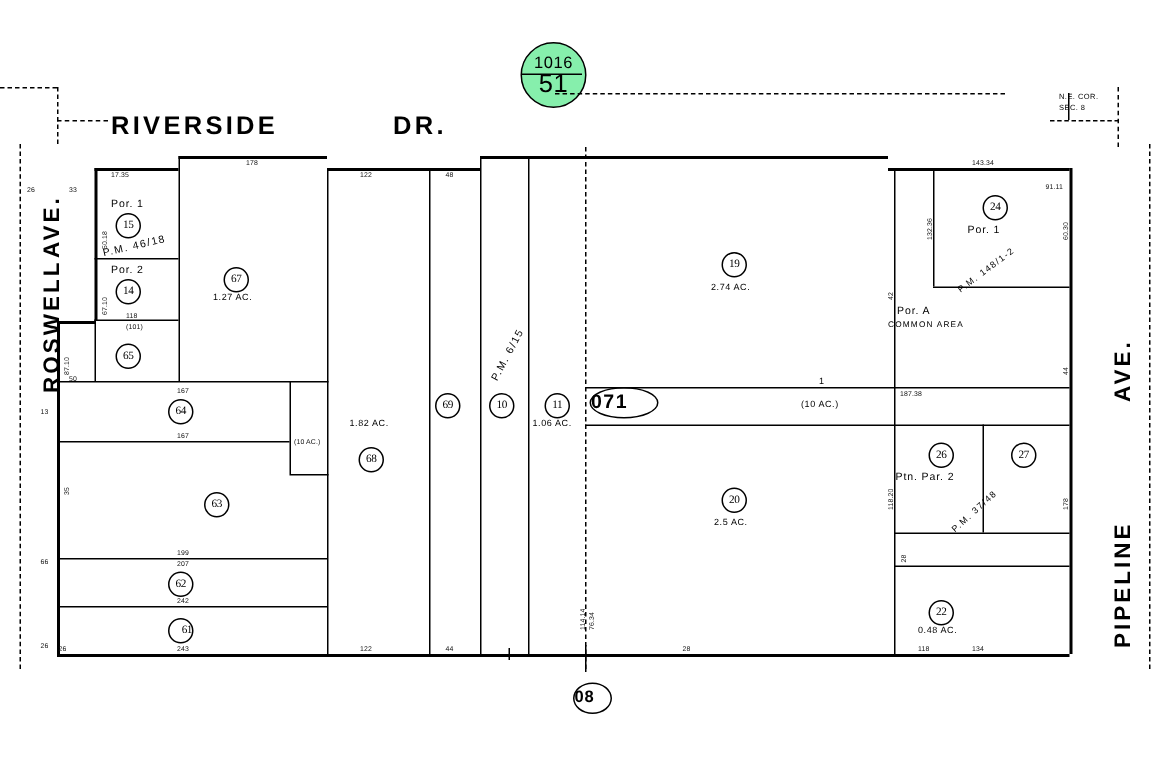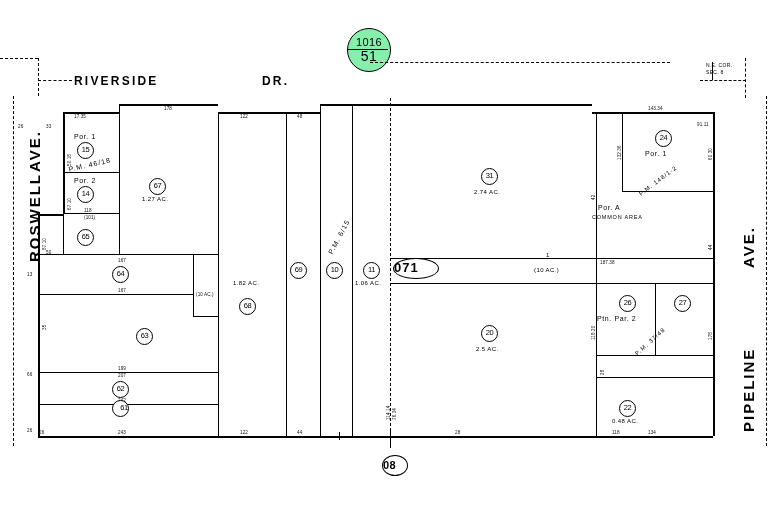--- a/index.html
+++ b/index.html
@@ -8,38 +8,38 @@
   #map{position:relative;width:776px;height:521px;background:#fff;}
   .line{position:absolute;background:#000;}
   .h1px{height:1px;}
   .v1px{width:1px;}
   .h2px{height:2px;}
   .v2px{width:2px;}
   .hiparcel{position:absolute;background:#fbe08a;border:1px solid #000;box-sizing:border-box;}
 
   
   .pno{position:absolute;width:15px;height:15px;border:1px solid #000;border-radius:50%;
-       font-size:7.5px;line-height:14px;text-align:center;font-family:Liberation Sans, sans-serif;
+       font-size:7.5px;line-height:14px;text-align:center;font-family:Liberation Serif, serif;
        background:#fff;letter-spacing:-0.3px;}
   .hiparcel .pno, .pno.onyellow{background:#fbe08a;}
 
   
   .oval{position:absolute;border:1.3px solid #000;border-radius:50%;background:#fff;
         font-family:"Liberation Sans",sans-serif;}
   .oval-071{width:44px;height:19px;font-size:13px;line-height:18px;letter-spacing:1px;font-weight:600;}
   .oval-08{width:24px;height:19px;font-size:11px;line-height:18px;letter-spacing:.5px;font-weight:600;}
 
   .circ-big{position:absolute;width:42px;height:42px;border:1.2px solid #000;border-radius:50%;
             background:#86efac;text-align:center;font-family:"Liberation Sans",sans-serif;}
   .circ-big .t{font-size:11px;line-height:12px;margin-top:7px;letter-spacing:.4px;}
-  .circ-big .b{font-size:14px;line-height:12px;letter-spacing:.4px;}
+  .circ-big .b{font-size:17px;line-height:12px;letter-spacing:.4px;}
   .circ-big .div{width:40px;height:1px;background:#000;margin:1px 0 0 0;}
 
   
-  .street{position:absolute;font-size:12px;font-weight:bold;letter-spacing:2.2px;
+  .street{position:absolute;font-size:17px;font-weight:bold;letter-spacing:2.2px;
           font-family:"Liberation Sans",sans-serif;text-align:center;}
   .streetv{position:absolute;font-size:15px;font-weight:bold;letter-spacing:2px;
            font-family:"Liberation Sans",sans-serif;
            transform:rotate(-90deg);transform-origin:left top;white-space:nowrap;}
   .acre{position:absolute;font-size:6px;letter-spacing:.4px;white-space:nowrap;}
   .por{position:absolute;font-size:7px;letter-spacing:.6px;white-space:nowrap;}
   .dim{position:absolute;font-size:4.6px;letter-spacing:.1px;white-space:nowrap;color:#111;}
   .dimv{position:absolute;font-size:4.6px;letter-spacing:.1px;white-space:nowrap;color:#111;
         transform:rotate(-90deg);transform-origin:left top;}
   .pm{position:absolute;font-size:7px;letter-spacing:1px;white-space:nowrap;
@@ -127,42 +127,42 @@
   <div class="line h1px" style="left:38px;top:372px;width:180px;"></div>
   <div class="pno" style="left:112px;top:328px;margin-left:24px;">63</div>
 
   <div class="line h1px" style="left:38px;top:404px;width:180px;"></div>
   <div class="pno" style="left:112px;top:381px;">62</div>
   <div class="dim" style="left:118px;top:366px;">199</div>
   <div class="dim" style="left:118px;top:373px;">207</div>
   <div class="dim" style="left:118px;top:398px;">242</div>
   <div class="dim" style="left:118px;top:430px;">243</div>
 
-  <div class="pno" style="left:112px;top:400px;text-align:right;">61</div>
+  <div class="pno" style="left:112px;top:412px;text-align:right;">61</div>
 
   <div class="line v1px" style="left:286px;top:112px;height:324px;"></div>
   <div class="pno" style="left:239px;top:262px;margin-top:36px;">68</div>
   <div class="acre" style="left:233px;top:280px;">1.82 AC.</div>
 
   <div class="line v1px" style="left:320px;top:104px;height:332px;"></div>
   <div class="pno" style="left:290px;top:262px;">69</div>
 
   <div class="line v1px" style="left:352px;top:104px;height:332px;"></div>
   <div class="pno" style="left:326px;top:262px;">10</div>
   <div class="pm" style="left:327px;top:252px;transform:rotate(-62deg);">P.M. 6/15</div>
 
   <div class="pno" style="left:363px;top:262px;">11</div>
   <div class="acre" style="left:355px;top:280px;">1.06 AC.</div>
   <div class="dimv" style="left:386px;top:420px;">114.14</div>
   <div class="dimv" style="left:392px;top:420px;">76.34</div>
 
   <div class="oval oval-071" style="left:393px;top:258px;">071</div>
 
   <div class="line h1px" style="left:390px;top:258px;width:206px;"></div>
-  <div class="pno" style="left:481px;top:168px;">31</div>
+  <div class="pno" style="left:481px;top:168px;">19</div>
   <div class="acre" style="left:474px;top:189px;">2.74 AC.</div>
 
   <div class="por" style="left:546px;top:252px;font-size:6px;">1</div>
   <div class="acre" style="left:534px;top:267px;">(10 AC.)</div>
   <div class="dim" style="left:600px;top:260px;">187.38</div>
 
   <div class="line h1px" style="left:390px;top:283px;width:206px;"></div>
   <div class="pno" style="left:481px;top:325px;">20</div>
   <div class="acre" style="left:476px;top:346px;">2.5 AC.</div>
 

